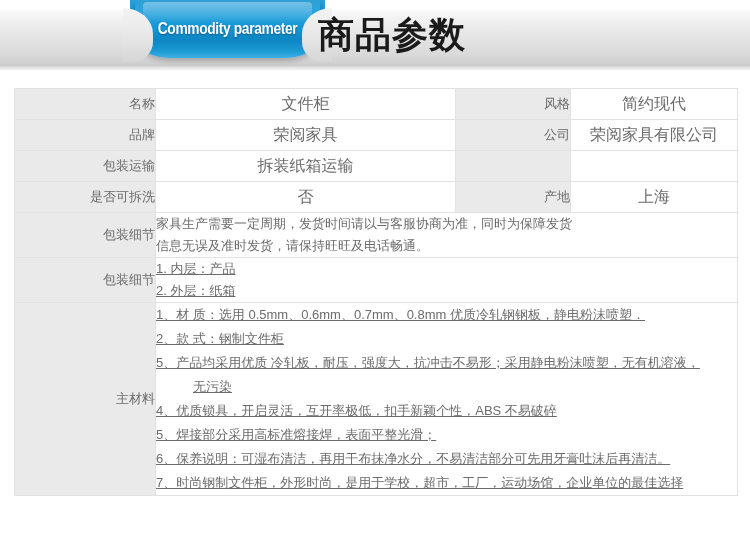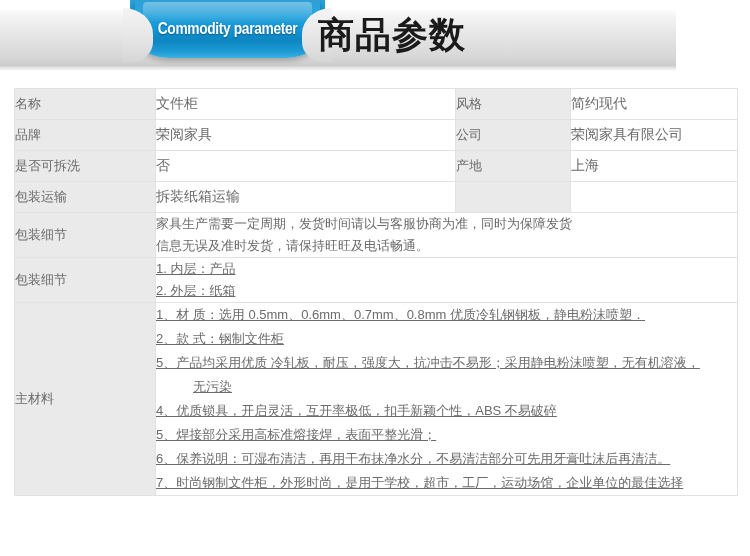--- a/index.html
+++ b/index.html
@@ -12,21 +12,21 @@
     width: 750px;
     height: 556px;
     font-family: "Liberation Sans", "DejaVu Sans", sans-serif;
     color: #666666;
     overflow: hidden;
   }
 
   
   .banner {
     position: relative;
-    width: 676px;
+    width: 750px;
     height: 76px;
     overflow: hidden;
   }
   .banner-band {
     position: absolute;
     left: 0;
     top: 10px;
     width: 750px;
     height: 56px;
     background: linear-gradient(to bottom,
@@ -162,31 +162,31 @@
     table-layout: fixed;
     font-size: 12.5px;
   }
   table.spec td {
     border: 1px solid #e2e2e2;
     padding: 0;
     vertical-align: middle;
   }
   td.lbl {
     background: #eaeaea;
-    text-align: left;
+    text-align: right;
     color: #6b6b6b;
     font-size: 13px;
     height: 30px;
     margin-left: 33px;
   }
   td.val {
     background: #ffffff;
-    text-align: left;
+    text-align: center;
     color: #6b6b6b;
-    font-size: 14px;
+    font-size: 16px;
     height: 30px;
   }
   td.val-left {
     background: #ffffff;
     text-align: left;
     color: #6b6b6b;
     font-size: 13px;
     padding: 8px 10px 8px 14px;
     line-height: 21px;
   }
@@ -256,31 +256,31 @@
       </tr>
 
       <tr>
         <td class="lbl">品牌</td>
         <td class="val">荣阅家具</td>
         <td class="lbl">公司</td>
         <td class="val">荣阅家具有限公司</td>
       </tr>
 
       <tr>
+        <td class="lbl">包装运输</td>
+        <td class="val">拆装纸箱运输</td>
+        <td class="blank"></td>
+        <td class="blank-w"></td>
+      </tr>
+
+      <tr>
         <td class="lbl">是否可拆洗</td>
         <td class="val">否</td>
         <td class="lbl">产地</td>
         <td class="val">上海</td>
-      </tr>
-
-      <tr>
-        <td class="lbl">包装运输</td>
-        <td class="val">拆装纸箱运输</td>
-        <td class="blank"></td>
-        <td class="blank-w"></td>
       </tr>
 
       <tr>
         <td class="lbl">包装细节</td>
         <td class="val-left" colspan="3">
           <div class="block-line">家具生产需要一定周期，发货时间请以与客服协商为准，同时为保障发货</div>
           <div class="block-line">信息无误及准时发货，请保持旺旺及电话畅通。</div>
         </td>
       </tr>
 

